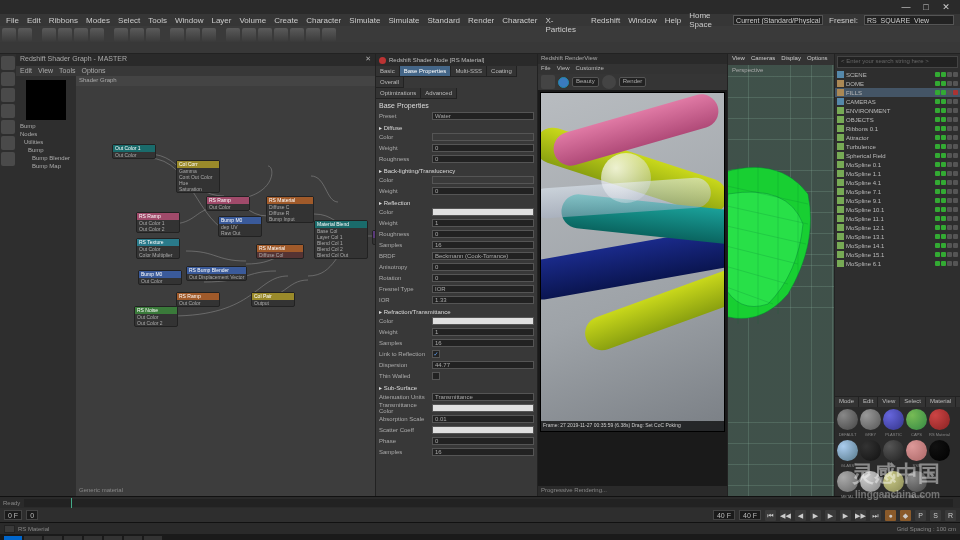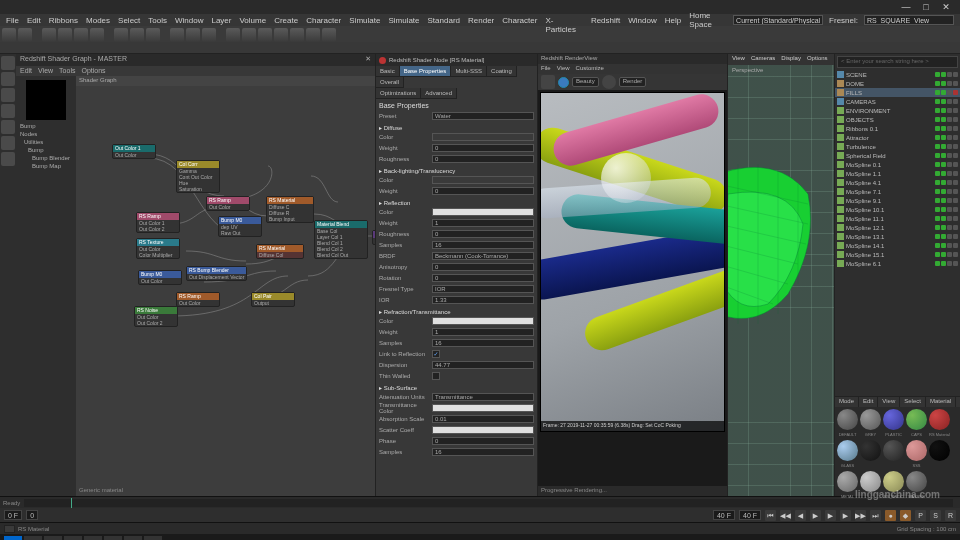--- a/index.html
+++ b/index.html
@@ -795,14 +795,15 @@
   <div class="tbtn"></div>
   <div class="tbtn"></div>
   <div class="tbtn"></div>
   <div class="tbtn"></div>
   <div class="filler"></div>
   <span class="tray">00:36</span>&nbsp;
   <span class="tray">27/11/2019</span>
 </div>
 
 <div class="watermark">
+  <span>灵感中国</span>
   <small>lingganchina.com</small>
 </div>
 
 </body></html>

